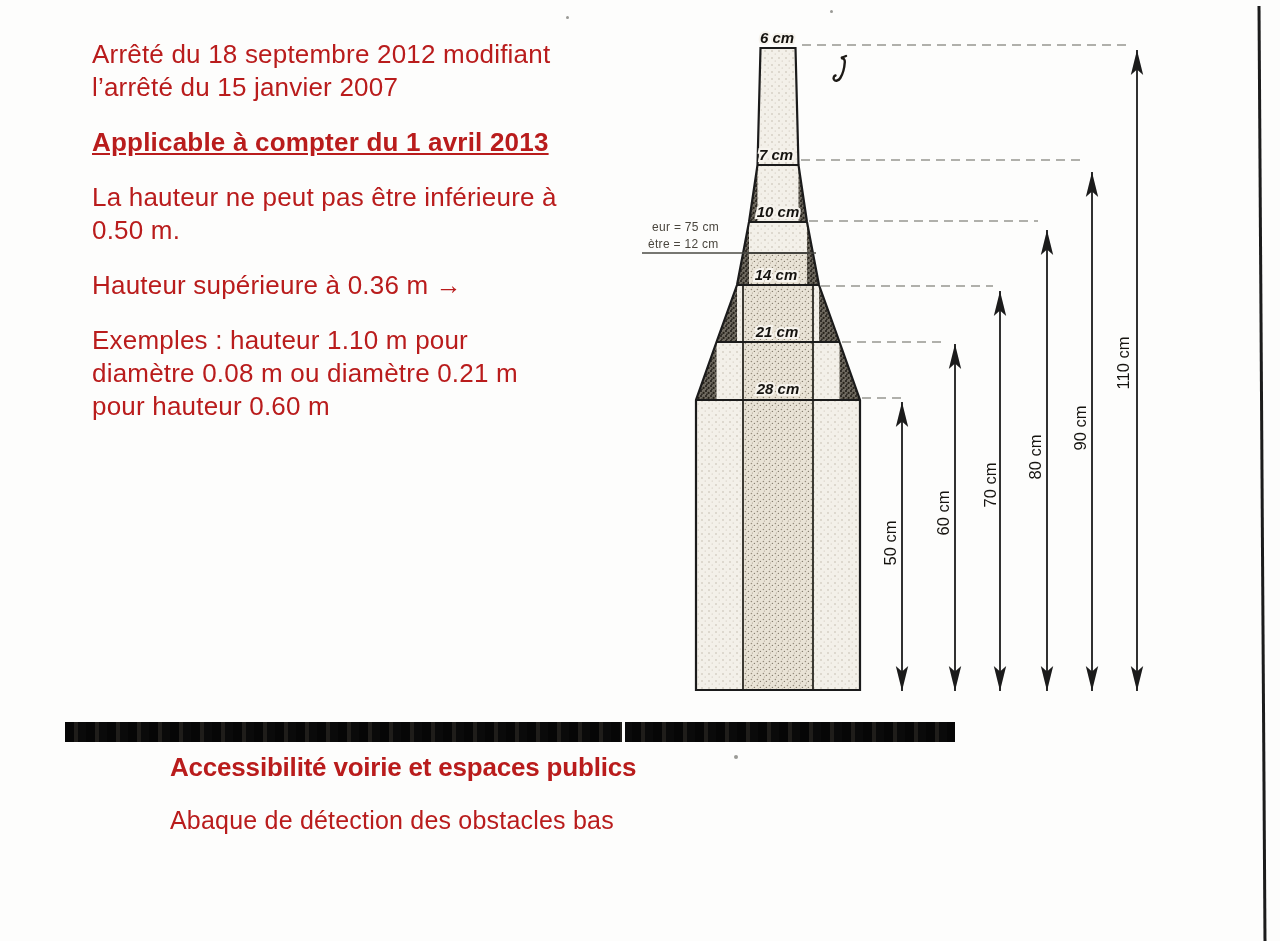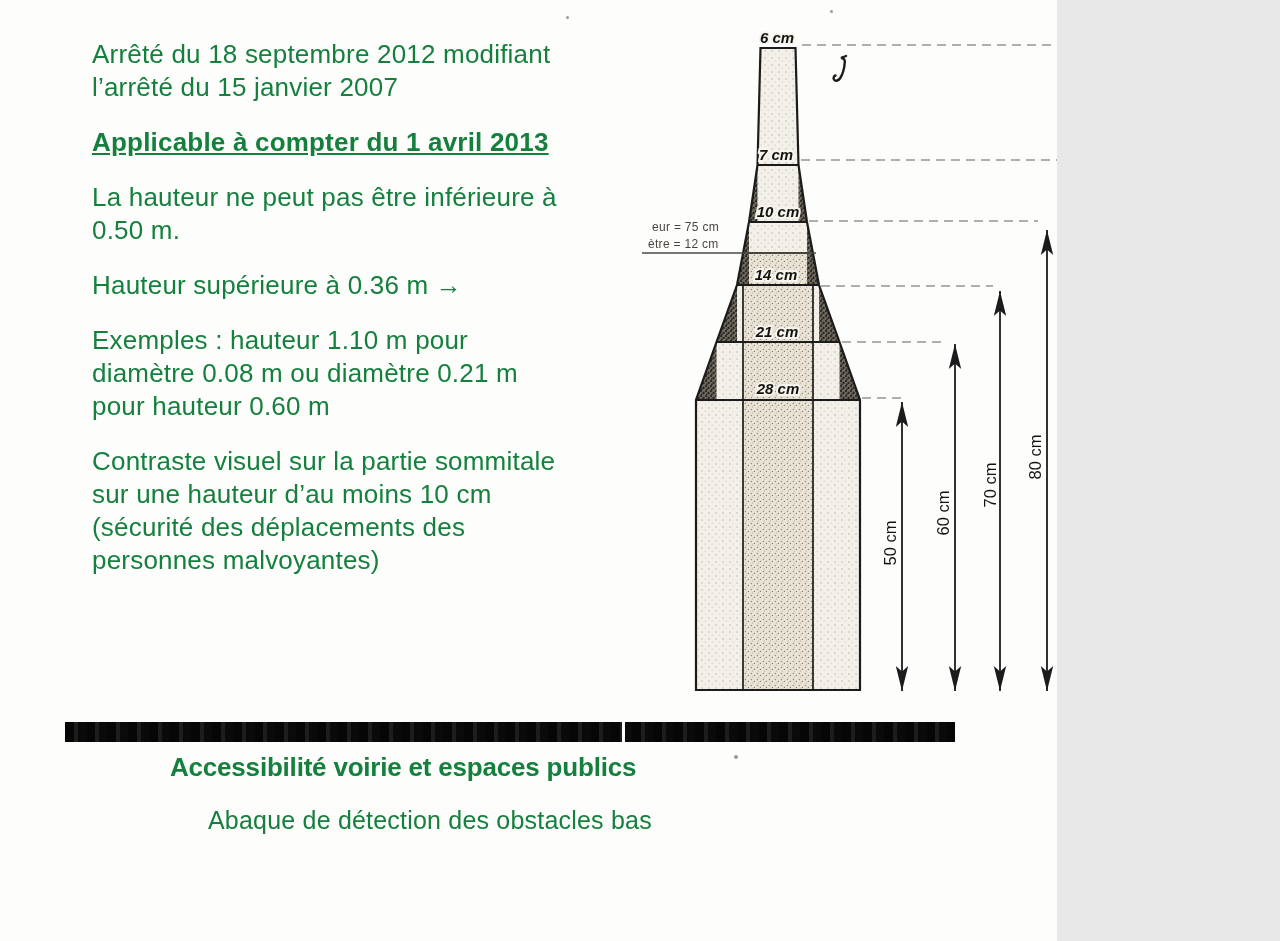--- a/index.html
+++ b/index.html
@@ -1,29 +1,29 @@
 <!DOCTYPE html>
 <html><head>
 <meta charset="utf-8">
 <style>
   html,body{margin:0;padding:0;background:#e8e8e8;}
   .page{
-    position:relative;width:1057px;height:941px;background:#fdfdfc;
-    overflow:hidden;font-family:"Liberation Sans",sans-serif;color:#15803d;
+    position:relative;width:1280px;height:941px;background:#fdfdfc;
+    overflow:hidden;font-family:"Liberation Sans",sans-serif;color:#b91c1c;
   }
   .text-col{position:absolute;left:92px;top:38px;width:565px;}
   .text-col p{font-size:26px;line-height:33px;margin:0 0 22px 0;letter-spacing:.2px;}
   .text-col p.bold{font-weight:bold;text-decoration:underline;}
   .ln{display:block;}
   .divider-bar{position:absolute;left:65px;top:722px;width:890px;height:20px;
     background:#0e0d0c;
     background-image:repeating-linear-gradient(90deg,#060606 0 9px,#1f1d1a 9px 13px,#0a0a0a 13px 21px);}
   .bar-gap{position:absolute;left:557px;top:0;width:3px;height:20px;background:#fdfdfc;}
   .footer-title{position:absolute;left:170px;top:752px;font-size:26px;font-weight:bold;letter-spacing:-.2px;}
-  .footer-subtitle{position:absolute;left:170px;top:806px;font-size:25px;letter-spacing:.2px;margin-left:38px;}
+  .footer-subtitle{position:absolute;left:170px;top:806px;font-size:25px;letter-spacing:.2px;}
   svg{position:absolute;left:0;top:0;}
   svg text{font-family:"Liberation Sans",sans-serif;}
   .wlabel{font-size:15px;font-weight:bold;font-style:italic;fill:#15130f;
     paint-order:stroke;stroke:#f7f4ee;stroke-width:4px;}
   .hlabel{font-size:16.5px;fill:#15130f;}
   .note{font-size:12px;fill:#4a463e;letter-spacing:.3px;}
   .speck{position:absolute;background:#9a9a96;border-radius:50%;}
 </style>
 </head>
 <body>
@@ -44,26 +44,20 @@
     </p>
     <p>
     </p>
     <p>
       <span class="ln">Hauteur supérieure à 0.36 m →</span>
     </p>
     <p>
       <span class="ln">Exemples : hauteur 1.10 m pour</span>
       <span class="ln">diamètre 0.08 m ou diamètre 0.21 m</span>
       <span class="ln">pour hauteur 0.60 m</span>
-    </p>
-    <p>
-      <span class="ln">Contraste visuel sur la partie sommitale</span>
-      <span class="ln">sur une hauteur d’au moins 10 cm</span>
-      <span class="ln">(sécurité des déplacements des</span>
-      <span class="ln">personnes malvoyantes)</span>
     </p>
   </div>
 
   <svg width="1280" height="941" viewBox="0 0 1280 941">
     <defs>
       <pattern id="stip" width="7" height="7" patternUnits="userSpaceOnUse">
         <rect width="7" height="7" fill="#f3f0e9"></rect>
         <circle cx="2" cy="2" r="0.7" fill="#b7afa0"></circle>
         <circle cx="5.2" cy="5" r="0.6" fill="#c7c0b2"></circle>
       </pattern>

